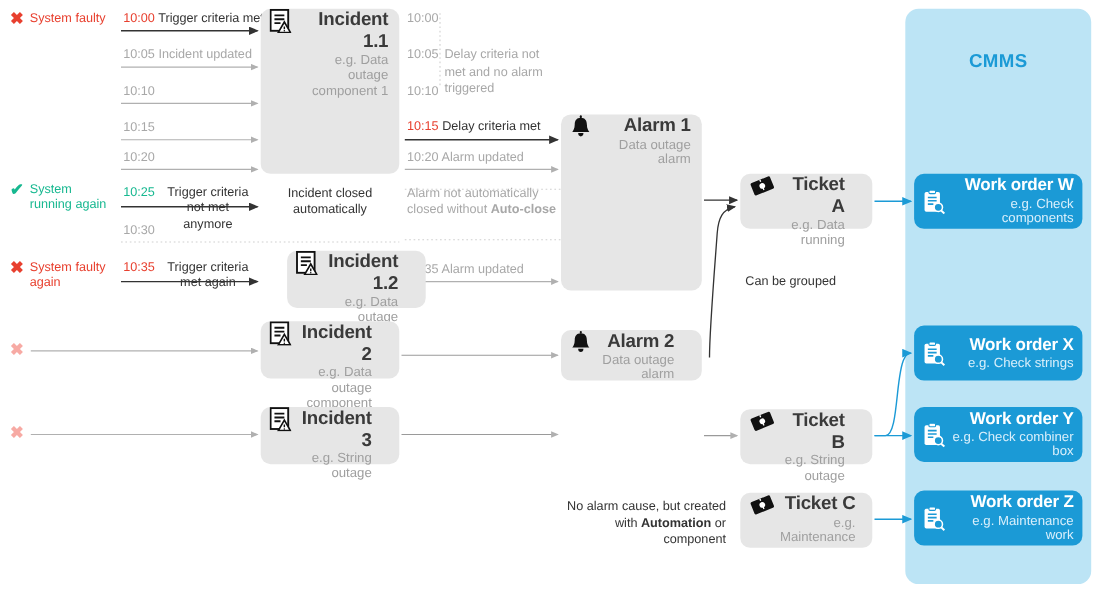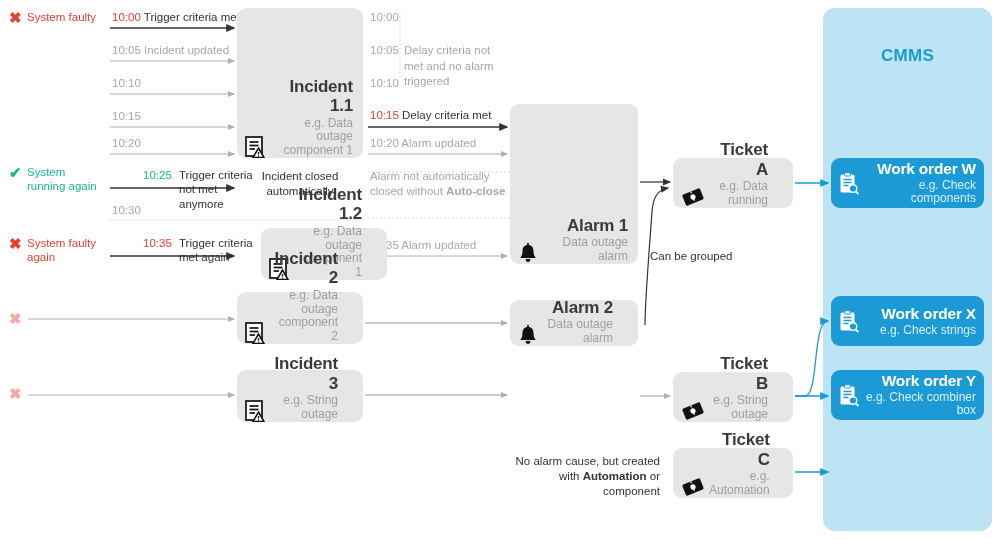--- a/index.html
+++ b/index.html
@@ -32,21 +32,21 @@
     font-size: 17px;
     font-weight: bold;
     letter-spacing: 0.3px;
   }
   
   .node {
     position: absolute;
     background: #e6e6e6;
     border-radius: 9px;
     display: flex;
-    align-items: flex-end;
+    align-items: flex-start;
   }
   .node .ico {
     flex: 0 0 auto;
     margin-left: 8px;
     margin-right: 4px;
     display: flex;
     align-items: center;
     justify-content: center;
   }
   .node .txt {
@@ -138,21 +138,21 @@
     font-size: 11.5px;
     line-height: 1.25;
     white-space: nowrap;
   }
   .tl .tm { font-weight: normal; }
   .tl.grey { color: #a8a8a8; }
   .tl.dark { color: #333333; }
   .tl .tm.red   { color: #e8402f; }
   .tl .tm.green { color: #17b890; }
   .tl .tm.grey  { color: #a8a8a8; }
-  .tl.two { text-align: left; margin-left: 31px; }
+  .tl.two { text-align: center; }
 
   
   .caption {
     position: absolute;
     font-size: 11.5px;
     line-height: 1.3;
     color: #333333;
     text-align: center;
   }
   .caption.grey { color: #a8a8a8; }
@@ -293,21 +293,21 @@
     <span>Alarm updated</span>
   </div>
 
   <div class="caption" style="left:237px; top:169px; width:126px;">Incident closed automatically</div>
 
   <div class="caption grey left" style="left:370px; top:169px; width:142px;">
     <span>Alarm not automatically</span><br>
     <span>closed without </span><b>Auto-close</b>
   </div>
 
-  <div class="caption left" style="left:650px; top:249px; width:110px;">Can be grouped</div>
+  <div class="caption left" style="left:650px; top:249px; width:110px;text-align:right;">Can be grouped</div>
 
   <div class="caption right" style="left:500px; top:454px; width:160px;">
     <span>No alarm cause, but created</span><br>
     <span>with </span><b>Automation</b><span> or component</span>
   </div>
 
   <div class="node tall" id="inc11">
     <span class="ico">
       <svg width="20" height="22" viewBox="0 0 20 22">
           <rect x="1" y="1" width="16" height="19" fill="#fff" stroke="#111" stroke-width="1.7"></rect>
@@ -445,21 +445,21 @@
       <svg width="24" height="22" viewBox="0 0 24 22">
           <g transform="rotate(-22 12 11)">
             <rect x="2.5" y="5" width="19" height="12" rx="1.5" fill="#111"></rect>
             <path d="M12 5 L12 17" stroke="#fff" stroke-width="1.2" stroke-dasharray="2,2"></path>
             <circle cx="12" cy="11" r="2.6" fill="#fff"></circle>
           </g>
         </svg>
     </span>
     <span class="txt">
       <span class="ttl">Ticket C</span>
-      <span class="sub">e.g. Automation</span>
+      <span class="sub">e.g. Maintenance</span>
     </span>
   </div>
 
   <div class="wo" id="woX">
     <span class="ico">
       <svg width="22" height="23" viewBox="0 0 22 23">
           <rect x="2.5" y="2.5" width="14" height="18" rx="1.6" fill="#fff"></rect>
           <rect x="6.5" y="0.8" width="6" height="3.2" rx="1" fill="#fff" stroke="#1b9ad6" stroke-width="1"></rect>
           <line x1="5.5" y1="7.5" x2="13.5" y2="7.5" stroke="#1b9ad6" stroke-width="1.5"></line>
           <line x1="5.5" y1="10.5" x2="13.5" y2="10.5" stroke="#1b9ad6" stroke-width="1.5"></line>
@@ -503,14 +503,31 @@
           <circle cx="15" cy="16.5" r="3.8" fill="#1b9ad6" stroke="#fff" stroke-width="1.4"></circle>
           <line x1="17.6" y1="19.4" x2="20.5" y2="22" stroke="#fff" stroke-width="1.8"></line>
         </svg>
     </span>
     <span class="txt">
       <span class="ttl">Work order Y</span>
       <span class="sub">e.g. Check combiner box</span>
     </span>
   </div>
 
+  <div class="wo" id="woZ">
+    <span class="ico">
+      <svg width="22" height="23" viewBox="0 0 22 23">
+          <rect x="2.5" y="2.5" width="14" height="18" rx="1.6" fill="#fff"></rect>
+          <rect x="6.5" y="0.8" width="6" height="3.2" rx="1" fill="#fff" stroke="#1b9ad6" stroke-width="1"></rect>
+          <line x1="5.5" y1="7.5" x2="13.5" y2="7.5" stroke="#1b9ad6" stroke-width="1.5"></line>
+          <line x1="5.5" y1="10.5" x2="13.5" y2="10.5" stroke="#1b9ad6" stroke-width="1.5"></line>
+          <line x1="5.5" y1="13.5" x2="10.5" y2="13.5" stroke="#1b9ad6" stroke-width="1.5"></line>
+          <circle cx="15" cy="16.5" r="3.8" fill="#1b9ad6" stroke="#fff" stroke-width="1.4"></circle>
+          <line x1="17.6" y1="19.4" x2="20.5" y2="22" stroke="#fff" stroke-width="1.8"></line>
+        </svg>
+    </span>
+    <span class="txt">
+      <span class="ttl">Work order Z</span>
+      <span class="sub">e.g. Maintenance work</span>
+    </span>
+  </div>
 
 </div>
 
 </body></html>

